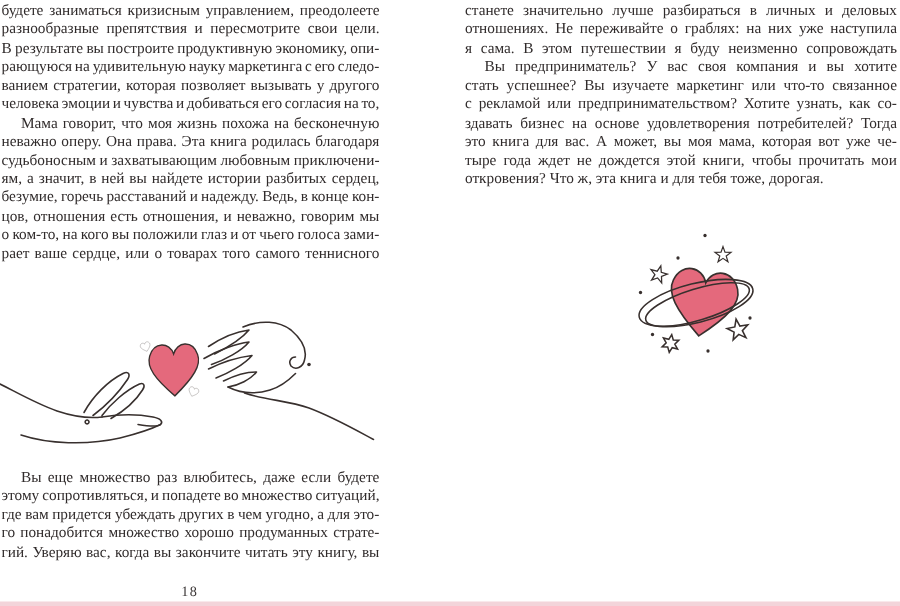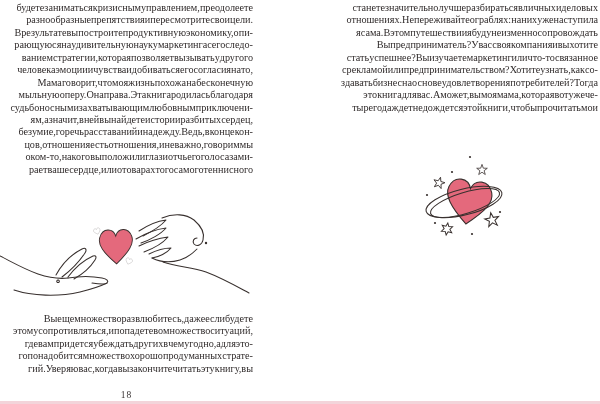--- a/index.html
+++ b/index.html
@@ -3,21 +3,21 @@
 <meta charset="utf-8">
 <style>
   html,body{margin:0;padding:0;}
   body{
     width:600px;height:404px;position:relative;overflow:hidden;
     background:#ffffff;color:#302b2b;
     font-family:"Liberation Serif","DejaVu Serif",serif;
   }
   .text-col{position:absolute;}
   .line{
-    display:flex;justify-content:flex-end;
+    display:flex;justify-content:space-between;
     font-size:10.2px;line-height:12.45px;height:12.45px;
     white-space:pre;overflow:hidden;
   }
   .line.ind{padding-left:13px;}
   .line.last{display:block;}
   .para{margin:0;}
   #left-col{left:1px;top:2px;width:252px;}
   #left-col-bottom{left:1px;top:313px;width:252px;}
   #right-col{left:310px;top:2px;width:288px;}
   .pagenum{
@@ -37,21 +37,21 @@
   <div class="para">
       <div class="line"><span>будете</span><span>заниматься</span><span>кризисным</span><span>управлением,</span><span>преодолеете</span></div>
       <div class="line"><span>разнообразные</span><span>препятствия</span><span>и</span><span>пересмотрите</span><span>свои</span><span>цели.</span></div>
       <div class="line"><span>В</span><span>результате</span><span>вы</span><span>построите</span><span>продуктивную</span><span>экономику,</span><span>опи-</span></div>
       <div class="line"><span>рающуюся</span><span>на</span><span>удивительную</span><span>науку</span><span>маркетинга</span><span>с</span><span>его</span><span>следо-</span></div>
       <div class="line"><span>ванием</span><span>стратегии,</span><span>которая</span><span>позволяет</span><span>вызывать</span><span>у</span><span>другого</span></div>
       <div class="line"><span>человека</span><span>эмоции</span><span>и</span><span>чувства</span><span>и</span><span>добиваться</span><span>его</span><span>согласия</span><span>на</span><span>то,</span></div>
     </div>
   <div class="para">
       <div class="line ind"><span>Мама</span><span>говорит,</span><span>что</span><span>моя</span><span>жизнь</span><span>похожа</span><span>на</span><span>бесконечную</span></div>
-      <div class="line"><span>мыльную</span><span>оперу.</span><span>Она</span><span>права.</span><span>Эта</span><span>книга</span><span>родилась</span><span>благодаря</span></div>
+      <div class="line"><span>неважно</span><span>оперу.</span><span>Она</span><span>права.</span><span>Эта</span><span>книга</span><span>родилась</span><span>благодаря</span></div>
       <div class="line"><span>судьбоносным</span><span>и</span><span>захватывающим</span><span>любовным</span><span>приключени-</span></div>
       <div class="line"><span>ям,</span><span>а</span><span>значит,</span><span>в</span><span>ней</span><span>вы</span><span>найдете</span><span>истории</span><span>разбитых</span><span>сердец,</span></div>
       <div class="line"><span>безумие,</span><span>горечь</span><span>расставаний</span><span>и</span><span>надежду.</span><span>Ведь,</span><span>в</span><span>конце</span><span>кон-</span></div>
       <div class="line"><span>цов,</span><span>отношения</span><span>есть</span><span>отношения,</span><span>и</span><span>неважно,</span><span>говорим</span><span>мы</span></div>
       <div class="line"><span>о</span><span>ком-то,</span><span>на</span><span>кого</span><span>вы</span><span>положили</span><span>глаз</span><span>и</span><span>от</span><span>чьего</span><span>голоса</span><span>зами-</span></div>
       <div class="line"><span>рает</span><span>ваше</span><span>сердце,</span><span>или</span><span>о</span><span>товарах</span><span>того</span><span>самого</span><span>теннисного</span></div>
     </div>
 </div>
 
 <svg class="illus" id="illus-hands" viewBox="0 0 256 96" aria-hidden="true">
@@ -103,20 +103,21 @@
       <div class="line"><span>отношениях.</span><span>Не</span><span>переживайте</span><span>о</span><span>граблях:</span><span>на</span><span>них</span><span>уже</span><span>наступила</span></div>
       <div class="line"><span>я</span><span>сама.</span><span>В</span><span>этом</span><span>путешествии</span><span>я</span><span>буду</span><span>неизменно</span><span>сопровождать</span></div>
     </div>
   <div class="para">
       <div class="line ind"><span>Вы</span><span>предприниматель?</span><span>У</span><span>вас</span><span>своя</span><span>компания</span><span>и</span><span>вы</span><span>хотите</span></div>
       <div class="line"><span>стать</span><span>успешнее?</span><span>Вы</span><span>изучаете</span><span>маркетинг</span><span>или</span><span>что-то</span><span>связанное</span></div>
       <div class="line"><span>с</span><span>рекламой</span><span>или</span><span>предпринимательством?</span><span>Хотите</span><span>узнать,</span><span>как</span><span>со-</span></div>
       <div class="line"><span>здавать</span><span>бизнес</span><span>на</span><span>основе</span><span>удовлетворения</span><span>потребителей?</span><span>Тогда</span></div>
       <div class="line"><span>это</span><span>книга</span><span>для</span><span>вас.</span><span>А</span><span>может,</span><span>вы</span><span>моя</span><span>мама,</span><span>которая</span><span>вот</span><span>уже</span><span>че-</span></div>
       <div class="line"><span>тыре</span><span>года</span><span>ждет</span><span>не</span><span>дождется</span><span>этой</span><span>книги,</span><span>чтобы</span><span>прочитать</span><span>мои</span></div>
+      <div class="line last">откровения? Что ж, эта книга и для тебя тоже, дорогая.</div>
     </div>
 </div>
 
 <svg class="illus" id="illus-planet" viewBox="0 0 95 95" aria-hidden="true">
   <defs>
     <path id="star5" d="M0,-7 L1.65,-2.27 L6.66,-2.16 L2.67,0.87 L4.11,5.66 L0,2.8 L-4.11,5.66 L-2.67,0.87 L-6.66,-2.16 L-1.65,-2.27 Z"></path>
     <path id="star6" d="M0,-6 L1.5,-2.6 L5.2,-3 L2.9,0 L5.2,3 L1.5,2.6 L0,6 L-1.5,2.6 L-5.2,3 L-2.9,0 L-5.2,-3 L-1.5,-2.6 Z"></path>
   </defs>
 
   <use href="#heart-shape" transform="translate(51,52) scale(1.08,1.15) rotate(8)" vector-effect="non-scaling-stroke" stroke="#38302e" fill="#e4697c"></use>

